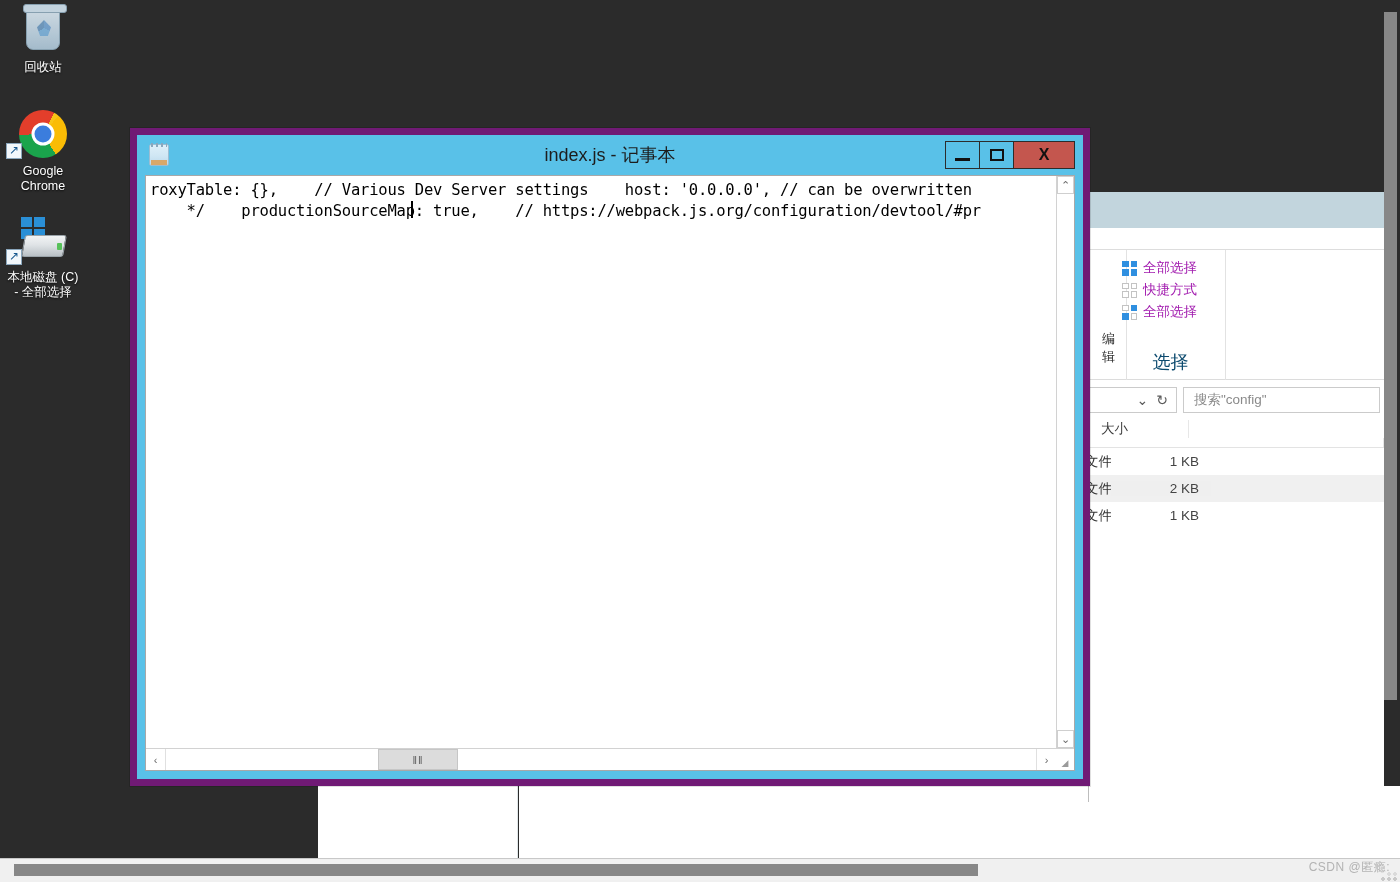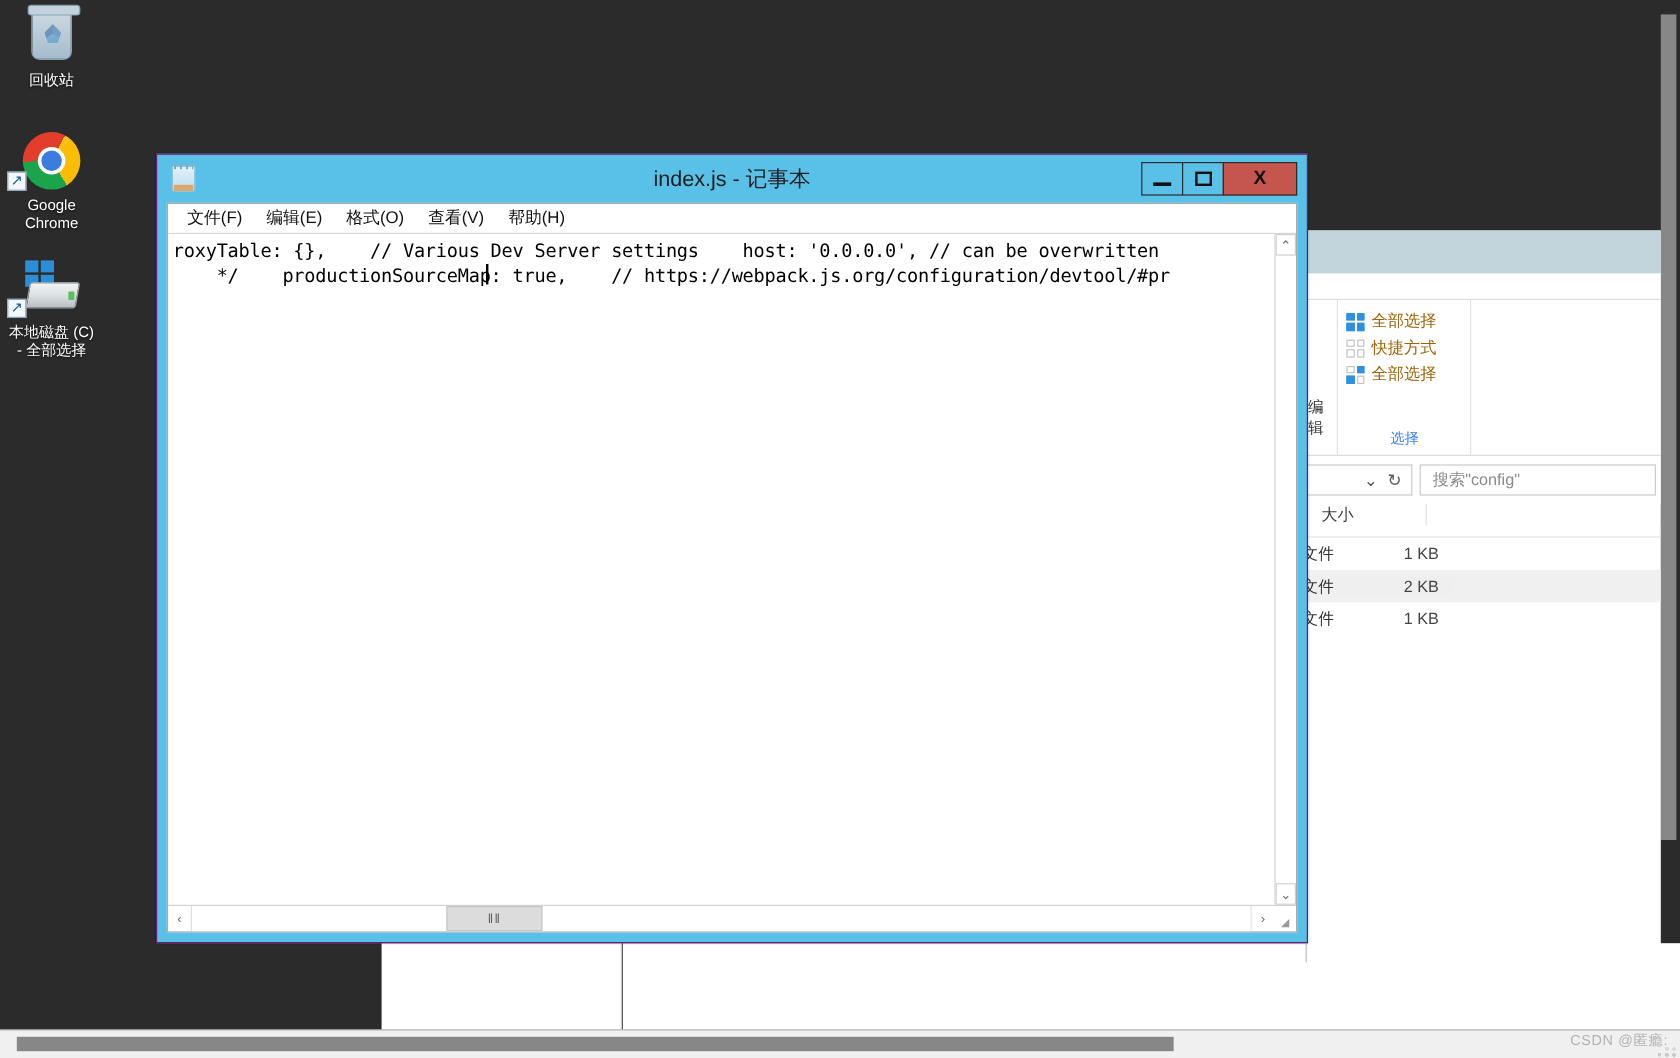--- a/index.html
+++ b/index.html
@@ -119,42 +119,42 @@
   }
   #explorer .ex-tabstrip { height: 22px; background: #ffffff; border-bottom: 1px solid #ddd; }
   #explorer .ex-ribbon {
     height: 130px; background: #ffffff; position: relative;
     border-bottom: 1px solid #dcdcdc;
   }
   .ribbon-grp {
     position: absolute; top: 0; height: 130px;
     border-right: 1px solid #e2e2e2;
   }
-  .grp-edit { left: 0; width: 26px; }
+  .grp-edit { left: 12px; width: 26px; }
   .grp-edit .g-label {
     position: absolute; left: 1px; top: 80px; font-size: 13px; color: #303030;
   }
   .grp-select { left: 27px; width: 110px; }
   .sel-item {
     display: flex; align-items: center; gap: 6px;
-    padding: 2px 4px 2px 6px; font-size: 13.5px; color: #a16207;
+    padding: 2px 4px 2px 6px; font-size: 13.5px; color: #a21caf;
   }
   .sel-item:first-child { margin-top: 7px; }
   .ck-icon { width: 15px; height: 15px; display: grid;
     grid-template-columns: 1fr 1fr; grid-template-rows: 1fr 1fr; gap: 2px; flex: none; }
   .ck-icon i { display: block; background: #d8d8d8; border: 1px solid #cfcfcf; }
   .ck-icon.all i { background: #2f8fe0; border-color: #2f8fe0; }
   .ck-icon.none i { background: #ffffff; border: 1px solid #c3c3c3; }
   .ck-icon.inv i:nth-child(1),
   .ck-icon.inv i:nth-child(4) { background: #ffffff; border: 1px solid #c3c3c3; }
   .ck-icon.inv i:nth-child(2),
   .ck-icon.inv i:nth-child(3) { background: #2f8fe0; border-color: #2f8fe0; }
   .grp-select .g-label {
     position: absolute; left: 0; right: 0; bottom: 6px;
-    text-align: center; font-size: 12px; color: #3b82f6;
+    text-align: center; font-size: 18px; color: #0c4a6e;
   }
 
   
   .ex-addrrow {
     height: 40px; display: flex; align-items: center; padding: 6px 4px 6px 0;
     background: #ffffff; gap: 6px;
   }
   .ex-addr {
     flex: none; width: 88px; height: 26px;
     border: 1px solid #cbcbcb; border-left: 0;
@@ -212,21 +212,21 @@
       radial-gradient(circle 1.6px at 14px 8px, #c9c9c9 99%, transparent 100%),
       radial-gradient(circle 1.6px at 8px 3px, #dadada 99%, transparent 100%),
       radial-gradient(circle 1.6px at 14px 3px, #dadada 99%, transparent 100%);
   }
 
   
   #notepad {
     position: absolute; left: 130px; top: 128px;
     width: 960px; height: 658px;
     background: #59c1e8;
-    border: 1px solid #701a75;
+    border: 7px solid #701a75;
     box-shadow: 0 0 0 1px rgba(0,0,0,.12);
   }
   .np-title {
     position: relative; height: 40px;
     display: flex; align-items: center;
   }
   .np-icon {
     width: 20px; height: 22px; margin-left: 12px; position: relative; flex: none;
     background: linear-gradient(180deg,#dff0f9 0%,#cfe6f4 55%,#bcd9ec 100%);
     border: 1px solid #9dbdd2; border-radius: 2px;
@@ -441,27 +441,20 @@
         </span>
       <span class="np-btn">
           <span class="np-max-glyph"></span>
         </span>
       <span class="np-btn close">X</span>
     </span>
   </div>
 
   <div class="np-body">
 
-    <div class="np-menu">
-      <span class="mi">文件(F)</span>
-      <span class="mi">编辑(E)</span>
-      <span class="mi">格式(O)</span>
-      <span class="mi">查看(V)</span>
-      <span class="mi">帮助(H)</span>
-    </div>
 
     <div class="np-edit-wrap">
       <div class="np-text"><span>roxyTable: {},    // Various Dev Server settings    host: '0.0.0.0', // can be overwritten</span>
 <span>    */    productionSourceMap: true,    // https://webpack.js.org/configuration/devtool/#pr</span></div>
       <div class="np-caret"></div>
 
       <div class="np-vscroll">
         <div class="sb-arrow">⌃</div>
         <div class="sb-arrow">⌄</div>
       </div>

